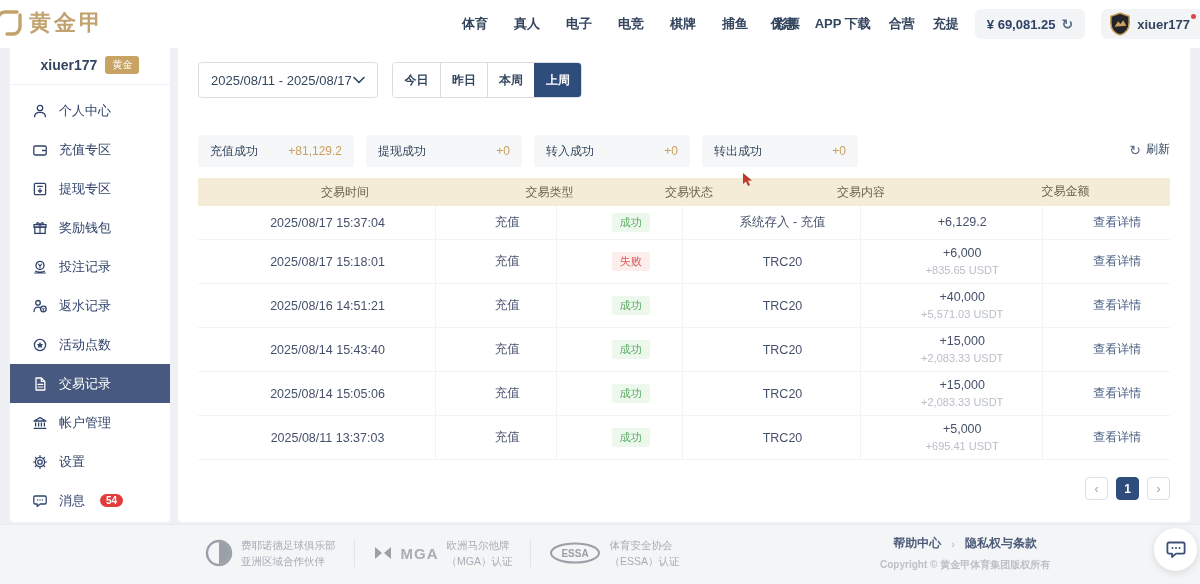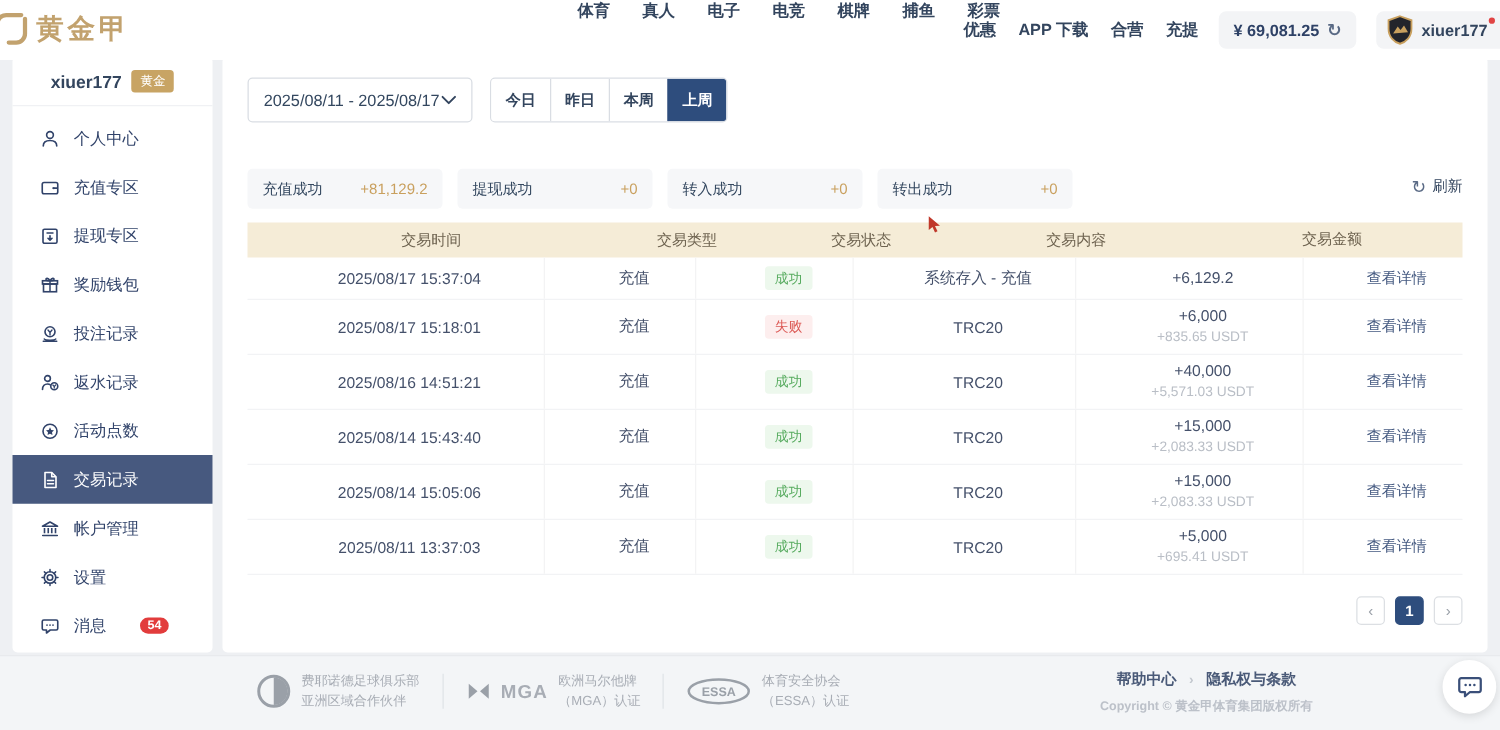--- a/index.html
+++ b/index.html
@@ -5,21 +5,21 @@
   * { margin:0; padding:0; box-sizing:border-box; }
   html,body { width:1200px; height:584px; overflow:hidden; }
   body {
     font-family:"Liberation Sans","DejaVu Sans",sans-serif;
     background:#eef0f3; color:#45516b; position:relative; font-size:13px;
   }
   
   .topbar { position:absolute; left:0; top:0; width:1200px; height:48px; background:#ffffff; }
   .logo-wrap { position:absolute; left:-7px; top:7px; display:flex; align-items:center; }
   .logo-text { font-size:22px; font-weight:bold; color:#c2a26e; letter-spacing:3px; margin-left:4px; }
-  .main-nav { position:absolute; left:462px; top:0; height:48px; display:flex; align-items:flex-start; gap:26px; }
+  .main-nav { position:absolute; left:462px; top:0; height:48px; display:flex; align-items:center; gap:26px; }
   .main-nav span { font-size:13px; font-weight:bold; color:#33455e; cursor:pointer; }
   .top-right { position:absolute; right:-8px; top:0; height:48px; display:flex; align-items:center; gap:16px; }
   .quick-links { display:flex; gap:18px; }
   .quick-links span { font-size:13px; font-weight:bold; color:#33455e; cursor:pointer; }
   .balance-pill { display:flex; align-items:center; gap:6px; background:#f3f4f6; border-radius:6px;
     height:30px; padding:0 12px; font-weight:bold; color:#2e4166; font-size:13px; }
   .refresh-glyph { color:#5a6a85; font-size:14px; }
   .user-pill { display:flex; align-items:center; gap:6px; background:#f3f4f6; border-radius:6px 0 0 6px;
     height:30px; padding:0 18px 0 8px; position:relative; }
   .user-pill .uname { font-weight:bold; color:#33455e; font-size:13px; }
@@ -31,21 +31,21 @@
     border-bottom:1px solid #f0f1f4; }
   .side-head .uname { font-weight:bold; font-size:14px; color:#33455e; }
   .level-badge { background:#c8a464; color:#fff; font-size:10px; padding:2px 7px; border-radius:3px; }
   .side-menu { padding-top:6px; }
   .side-item { height:39px; display:flex; align-items:center; gap:11px; padding-left:22px; cursor:pointer;
     color:#31436a; font-size:13px; }
   .side-item svg { flex:0 0 auto; }
   .side-item.active { background:#47597f; color:#ffffff; }
   .side-item.active svg * { stroke:#ffffff; }
   .msg-badge { background:#e23c3c; color:#fff; font-size:10px; font-weight:bold; border-radius:8px;
-    padding:1px 6px; margin-left:16px; }
+    padding:1px 6px; margin-left:4px; }
 
   
   .main-card { position:absolute; left:178px; top:45px; width:1012px; height:477px; background:#ffffff; border-radius:4px; }
   .filter-row { position:absolute; left:20px; top:17px; display:flex; align-items:center; gap:14px; }
   .date-select { width:180px; height:36px; border:1px solid #d9dde3; border-radius:4px; display:flex;
     align-items:center; justify-content:space-between; padding:0 12px; color:#33475f; font-size:13px; cursor:pointer; }
   .tab-group { display:flex; border:1px solid #d9dde3; border-radius:4px; overflow:hidden; height:36px; }
   .tab-btn { width:47px; display:flex; align-items:center; justify-content:center; font-size:12px; font-weight:bold;
     color:#33455e; cursor:pointer; border-left:1px solid #d9dde3; background:#fff; }
   .tab-btn:first-child { border-left:none; }

